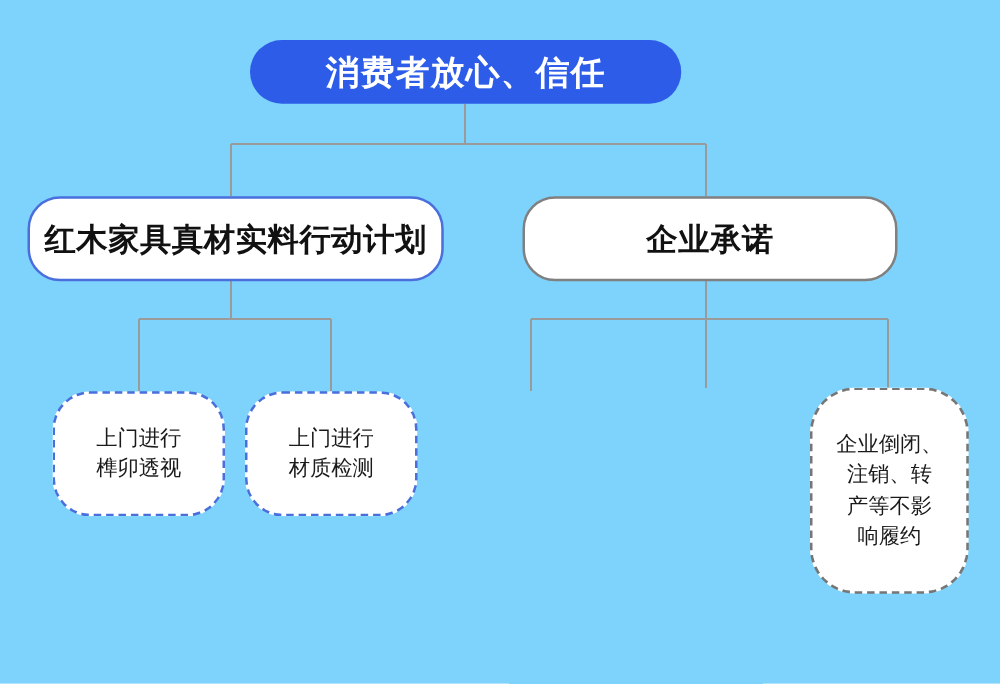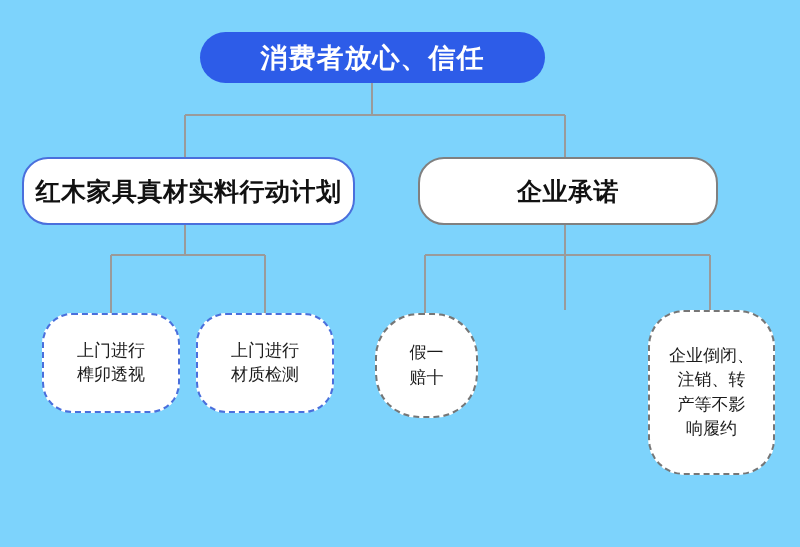--- a/index.html
+++ b/index.html
@@ -127,22 +127,20 @@
   <div class="node node-l2 node-l2-blue">红木家具真材实料行动计划</div>
 
   <div class="node node-l2 node-l2-gray">企业承诺</div>
 
   <div class="node node-leaf leaf-blue leaf-a">上门进行
 榫卯透视</div>
 
   <div class="node node-leaf leaf-blue leaf-b">上门进行
 材质检测</div>
 
-  <div class="node node-leaf leaf-gray leaf-c">假一
-赔十</div>
 
 
   <div class="node node-leaf leaf-gray leaf-e">企业倒闭、
 注销、转
 产等不影
 响履约</div>
 
 </div>
 
 </body></html>

